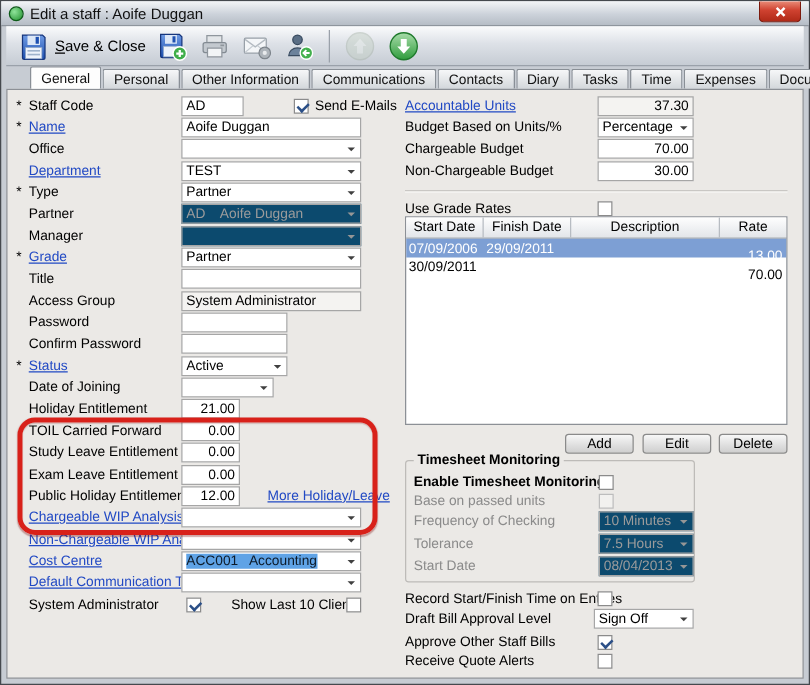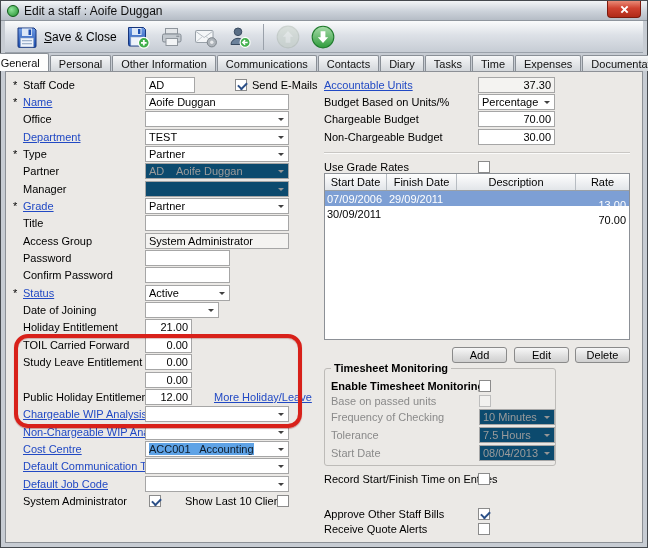--- a/index.html
+++ b/index.html
@@ -24,21 +24,21 @@
   .toolbar { position:absolute; top:20px; left:4px; right:4px; height:32px;
     background:linear-gradient(#fafbfc,#dde1e7 45%,#c6ccd4); border-bottom:1px solid #9aa1aa;
     display:flex; align-items:center; padding-left:10px; gap:9px; }
   .tbtn { display:flex; align-items:center; gap:5px; }
   .tbtn-label { font-size:12px; }
   .u { text-decoration:underline; }
   .tsep { width:1px; height:26px; background:#9aa1aa; margin:0 2px; }
   .dim { opacity:.45; }
 
   
-  .tabstrip { position:absolute; top:52px; left:20px; right:4px; height:18px; display:flex; align-items:flex-end; padding-left:3px;justify-content:center; }
+  .tabstrip { position:absolute; top:52px; left:20px; right:4px; height:18px; display:flex; align-items:flex-end; padding-left:3px; }
   .tab { height:16px; display:flex; align-items:center; padding:0 8px;
     background:linear-gradient(#f6f7f8,#d3d7db); border:1px solid #898f96; border-bottom:none;
     border-radius:2px 2px 0 0; margin-right:1px; color:#111; white-space:nowrap; }
   .tab.active { height:18px; background:#fdfdfd; position:relative; z-index:3; }
 
   
   .panel { position:absolute; top:70px; left:4px; right:4px; bottom:4px;
     background:#ebe9e6; border:1px solid #8c9096; z-index:1; }
 
   .lbl { white-space:nowrap; }
@@ -334,20 +334,21 @@
       </div>
 
       <div class="frow">
         <span class="lbl">Study Leave Entitlement</span>
         <div class="ctrl tin num w47">
             <span class="val">0.00</span>
           </div>
       </div>
 
       <div class="frow">
+        <span class="lbl">Exam Leave Entitlement</span>
         <div class="ctrl tin num w47">
             <span class="val">0.00</span>
           </div>
       </div>
 
       <div class="frow">
         <span class="lbl">Public Holiday Entitlement</span>
         <div class="ctrl tin num w47">
             <span class="val">12.00</span>
           </div>
@@ -375,26 +376,20 @@
           </div>
       </div>
 
       <div class="frow">
         <span class="lbl link">Default Communication Type</span>
         <div class="ctrl tin dd w144">
             <span class="val"></span>
           </div>
       </div>
 
-      <div class="frow">
-        <span class="lbl link">Default Job Code</span>
-        <div class="ctrl tin dd w144">
-            <span class="val"></span>
-          </div>
-      </div>
 
       <div class="frow">
         <span class="lbl">System Administrator</span>
         <span class="cb checked" style="position:absolute;left:140px"></span>
         <span class="lbl" style="left:176px">Show Last 10 Clients</span>
         <span class="cb" style="position:absolute;left:268px"></span>
       </div>
     </div>
 
     <div class="annotation"></div>
@@ -490,20 +485,26 @@
           <div class="gctrl tin dd dis w76">
               <span class="val">08/04/2013</span>
             </div>
         </div>
       </div>
 
       <div class="brow" style="top:395px">
         <span class="lbl">Record Start/Finish Time on Entries</span>
         <span class="cb bctrl"></span>
       </div>
+      <div class="brow" style="top:411px">
+        <span class="lbl">Draft Bill Approval Level</span>
+        <div class="bctrl tin dd w80" style="left:151px">
+            <span class="val">Sign Off</span>
+          </div>
+      </div>
       <div class="brow" style="top:430px">
         <span class="lbl">Approve Other Staff Bills</span>
         <span class="cb bctrl checked"></span>
       </div>
       <div class="brow" style="top:445px">
         <span class="lbl">Receive Quote Alerts</span>
         <span class="cb bctrl"></span>
       </div>
     </div>
   </div>

